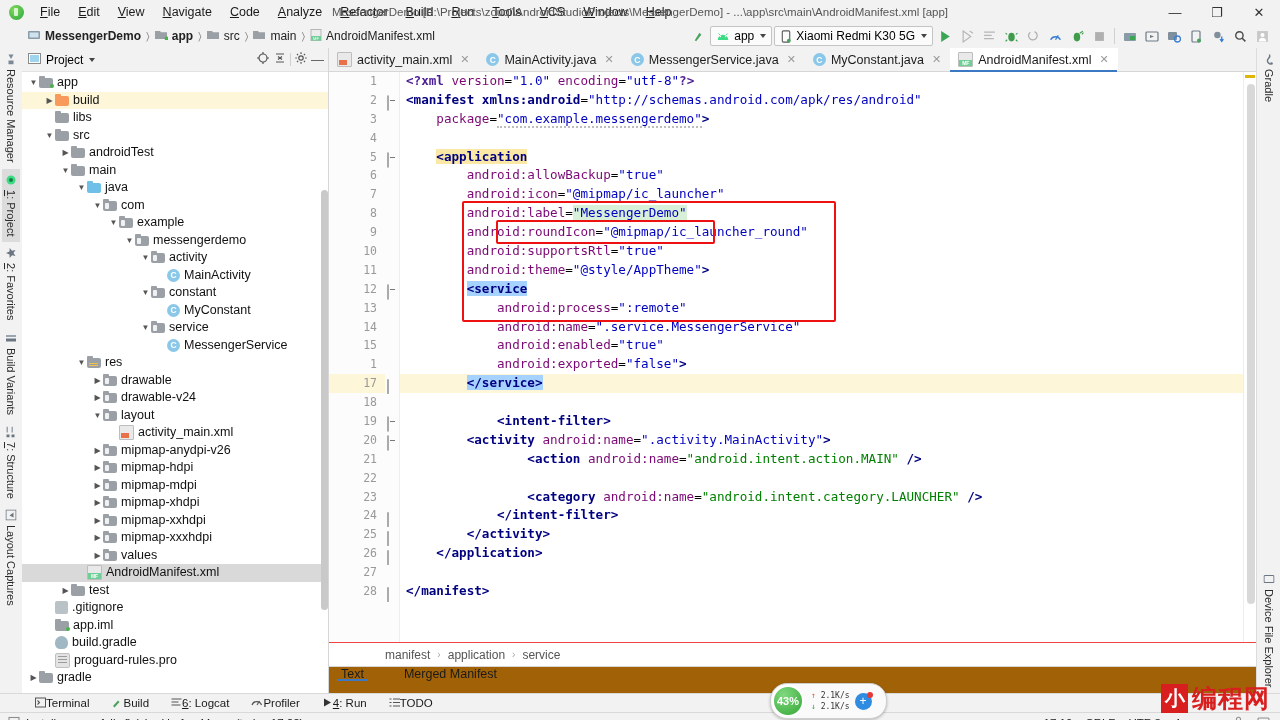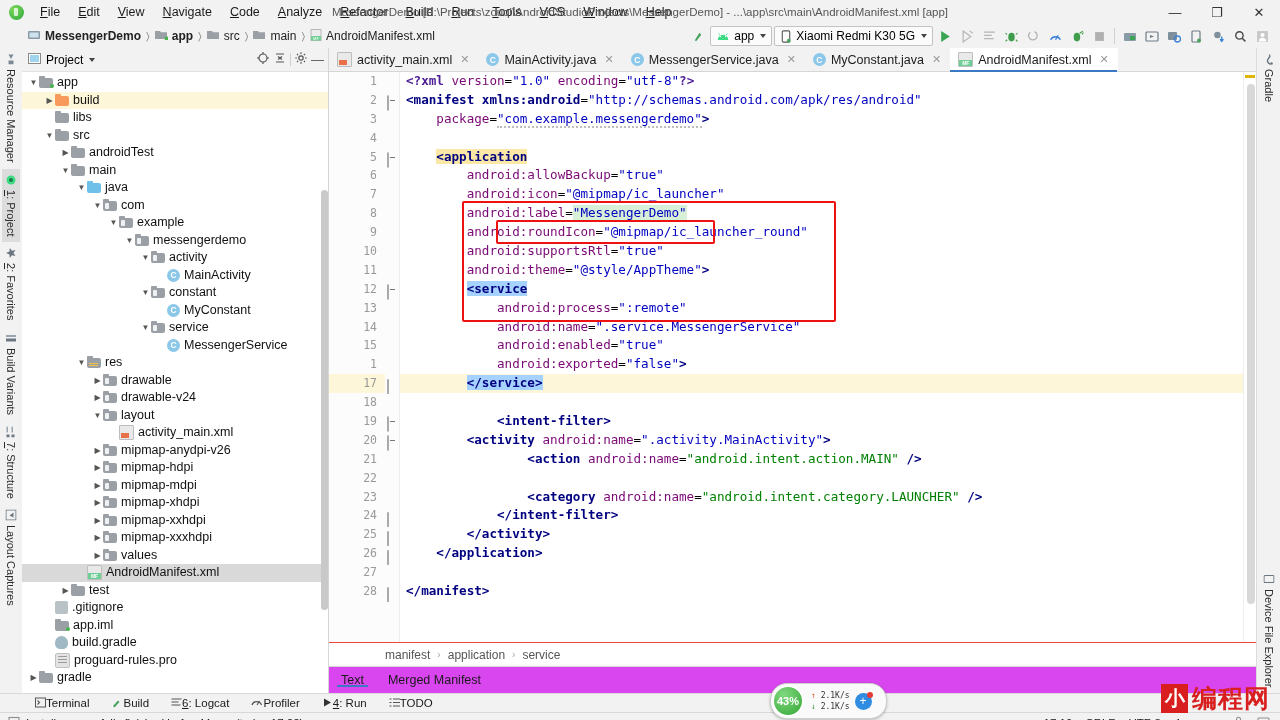--- a/index.html
+++ b/index.html
@@ -108,21 +108,21 @@
   .hl-str{background:#d8f0d8;}
   .wavy{border-bottom:2px dotted #bdbdbd;}
   .marker-col{width:12px;flex:0 0 auto;background:#fff;border-left:1px solid #eee;position:relative;}
   .mk{position:absolute;right:1px;width:10px;height:3px;background:#e0b50a;}
   .ed-scroll{position:absolute;right:1px;top:0;width:8px;background:#d3d3d3;border-radius:4px;}
   .redbox{position:absolute;border:2px solid #ee1111;border-radius:2px;pointer-events:none;}
 
   
   .ed-crumb{height:23px;background:#fff;display:flex;align-items:center;padding-left:56px;border-top:1px solid #ef4444;font-size:12px;color:#555;}
   .ed-crumb .sep{color:#aaa;padding:0 7px;font-size:10px;}
-  .ed-bottom{height:26px;background:#d946ef;display:flex;align-items:center;border-top:1px solid #d6d6d6;}
+  .ed-bottom{height:26px;background:#a16207;display:flex;align-items:flex-start;border-top:1px solid #d6d6d6;gap:16px;}
   .btab{display:flex;align-items:center;padding:0 12px;font-size:12.5px;color:#1a1a1a;position:relative;}
   .btab.active:after{content:"";position:absolute;left:8px;right:8px;bottom:0;height:2px;background:#3b79c4;}
 
   
   .toolwin{height:18px;background:#f2f2f2;display:flex;align-items:center;border-top:1px solid #d9d9d9;padding-left:24px;gap:0;}
   .twitem{display:flex;align-items:center;padding:0 11px;font-size:11.5px;color:#1a1a1a;}
   .twitem u{text-decoration:underline;}
   .statusbar{height:19px;background:#f2f2f2;display:flex;align-items:center;border-top:1px solid #d9d9d9;padding:0 6px 0 8px;font-size:11.5px;color:#1a1a1a;position:relative;}
   .sb-right{margin-left:auto;display:flex;align-items:center;gap:13px;padding-right:4px;}
 

